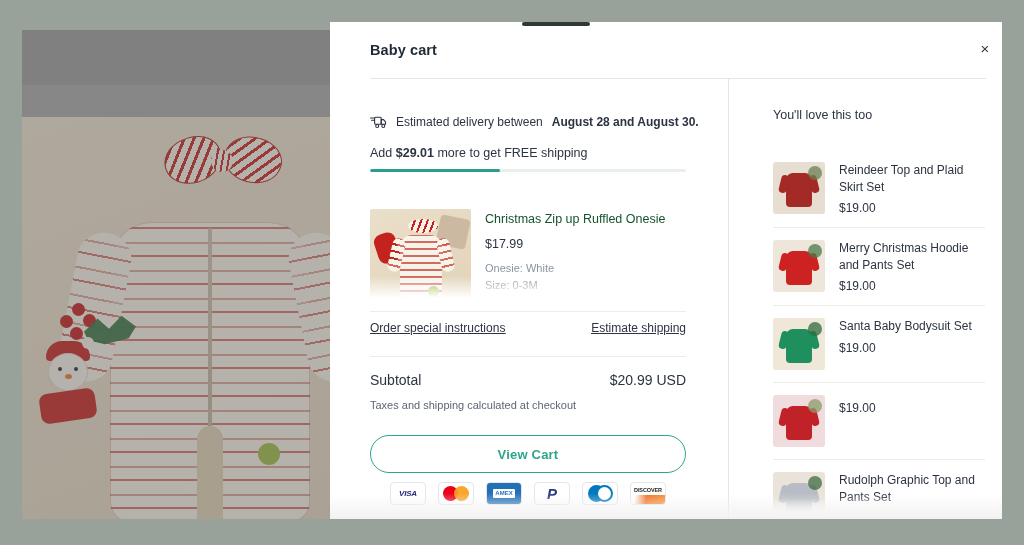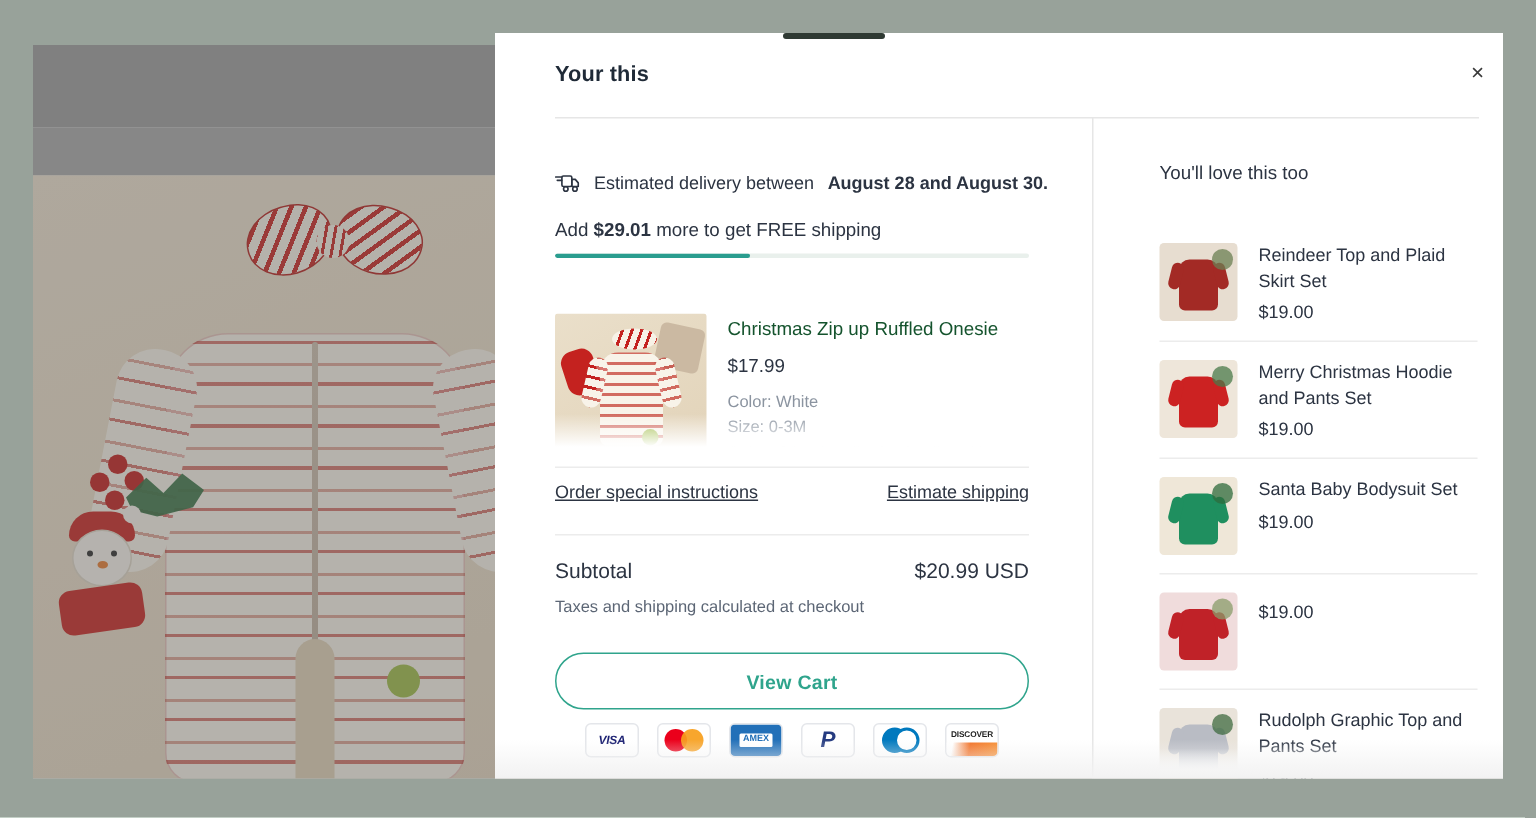--- a/index.html
+++ b/index.html
@@ -455,20 +455,21 @@
     width: 316px; height: 1px;
     background: #ececec;
   }
 
   .link-row {
     position: absolute;
     left: 40px; top: 243px;
     width: 316px;
     display: flex;
     justify-content: space-between;
+    text-decoration: underline;
   }
   .cart-link {
     font-size: 12px;
     color: #2c3442;
     text-decoration: underline;
     cursor: pointer;
   }
 
   .subtotal-rule {
     position: absolute;
@@ -746,21 +747,21 @@
   </div>
 
   <div class="scrim"></div>
 
   <div class="cart-modal">
 
     <div class="drag-handle"></div>
 
     <button class="close-btn">×</button>
 
-    <div class="cart-title">Your this</div>
+    <div class="cart-title">Baby cart</div>
     <div class="title-rule"></div>
     <div class="v-divider"></div>
 
     <div class="cart-left">
 
       <div class="delivery-row">
         <svg class="truck-icon" width="17" height="14" viewBox="0 0 17 14" fill="none">
           <path d="M0.5 3h4M1.5 5.2h3" stroke="#2c3442" stroke-width="1.1" stroke-linecap="round"></path>
           <rect x="4.6" y="2.3" width="6.6" height="7" rx="1" stroke="#2c3442" stroke-width="1.1"></rect>
           <path d="M11.2 4.6h2.3l2 2.3v2.4h-4.3V4.6z" stroke="#2c3442" stroke-width="1.1" stroke-linejoin="round"></path>
@@ -786,21 +787,21 @@
           <div class="box"></div>
           <div class="doll"></div>
           <div class="bow"></div>
           <div class="suit"></div>
           <div class="dot"></div>
         </div>
         <div class="li-info">
           <div class="li-name">Christmas Zip up Ruffled Onesie</div>
           <div class="li-price">$17.99</div>
           <div class="li-variant">
-            <div>Color:  White</div>
+            <div>Onesie:  White</div>
             <div>Size:  0-3M</div>
             <div>Color of Product Packaging Box: Not</div>
           </div>
         </div>
       </div>
       <div class="li-fade"></div>
       <div class="item-rule"></div>
 
       <div class="link-row">
         <span class="cart-link">Order special instructions</span>

